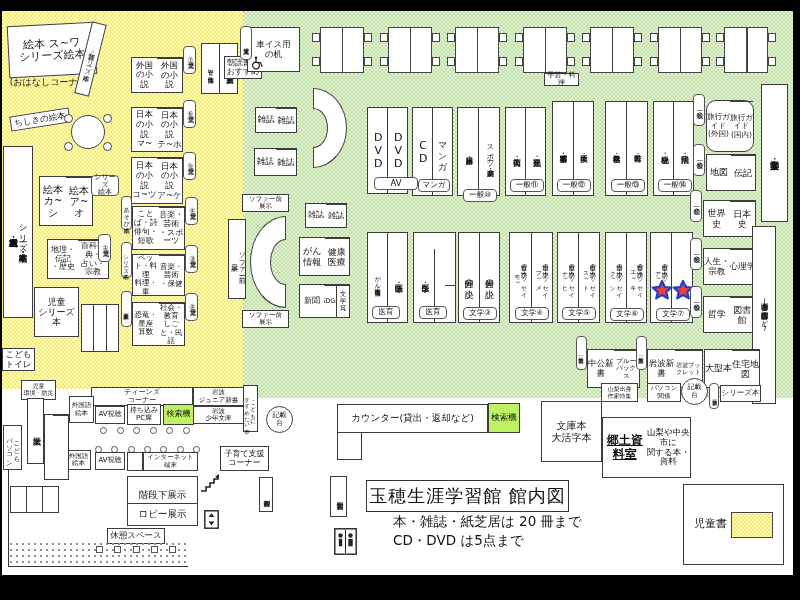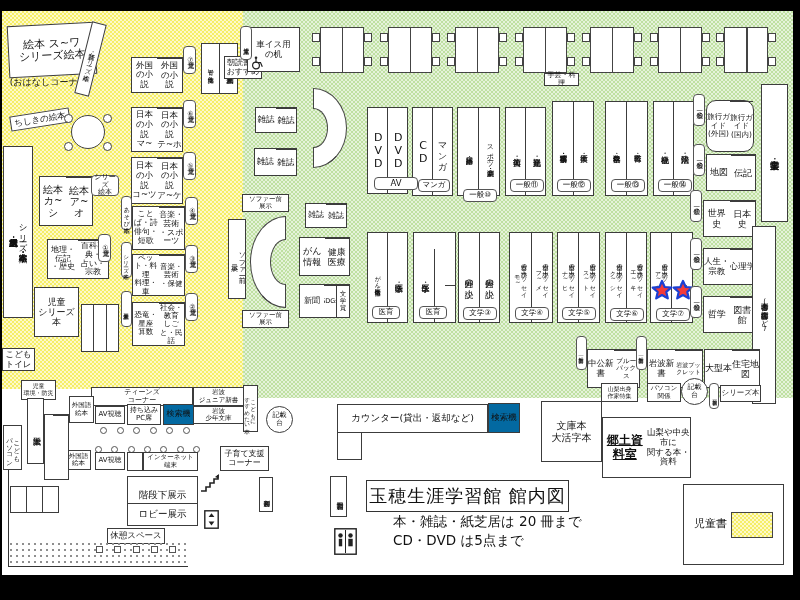--- a/index.html
+++ b/index.html
@@ -14,21 +14,21 @@
                      linear-gradient(45deg,rgba(255,255,255,.65) 25%,transparent 25%,transparent 75%,rgba(255,255,255,.65) 75%);
     background-size:4px 4px;background-position:0 0,2px 2px;}
   .chk-g{background-color:#bfe0a2;
     background-image:linear-gradient(45deg,rgba(255,255,255,.6) 25%,transparent 25%,transparent 75%,rgba(255,255,255,.6) 75%),
                      linear-gradient(45deg,rgba(255,255,255,.6) 25%,transparent 25%,transparent 75%,rgba(255,255,255,.6) 75%);
     background-size:4px 4px;background-position:0 0,2px 2px;}
   .el{position:absolute;box-sizing:border-box;display:flex;align-items:center;justify-content:center;
       line-height:1.12;color:#111;z-index:2;font-size:9px;}
   .box{background:#fff;border:1px solid #3c3c3c;}
   .f-w{background:#fff;}
-  .f-p{background:#0369a1;}
+  .f-p{background:#bef264;}
   .f-n{background:transparent;border:none;}
   .label{border:none;background:transparent;}
   .tag,.vtag{background:#fff;border:1px solid #555;border-radius:4px;font-size:7.5px;z-index:3;padding:0;}
   .circle{background:#fff;border:1px solid #3c3c3c;border-radius:50%;}
   .el span{white-space:pre-line;text-align:center;display:block;}
   .vt{writing-mode:vertical-rl;text-orientation:upright;}
   .und{text-decoration:underline;font-weight:bold;}
   .stack{flex-direction:row;align-items:stretch;justify-content:stretch;margin-top:16px;}
   .row{flex:1;display:flex;min-height:0;}
   .bt{border-top:1px solid #3c3c3c;}

